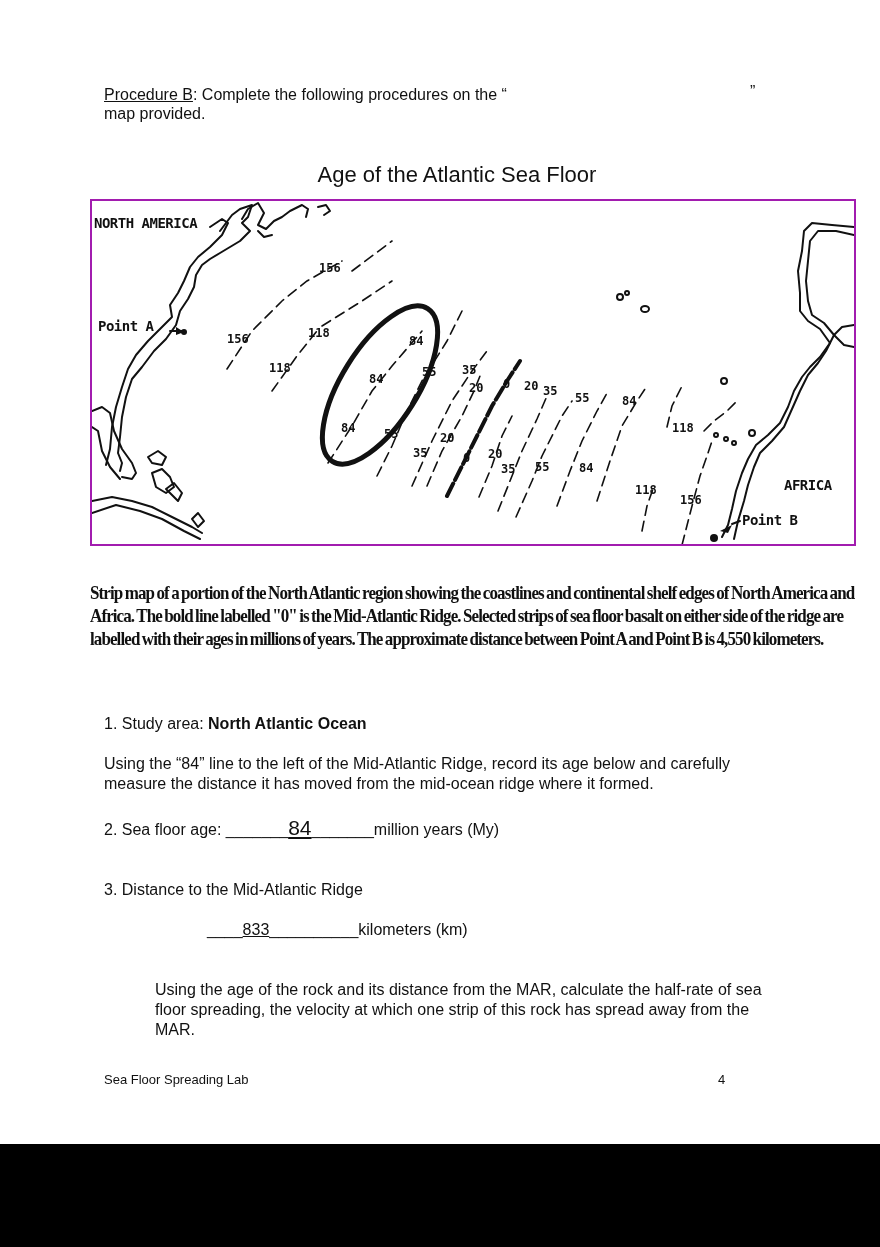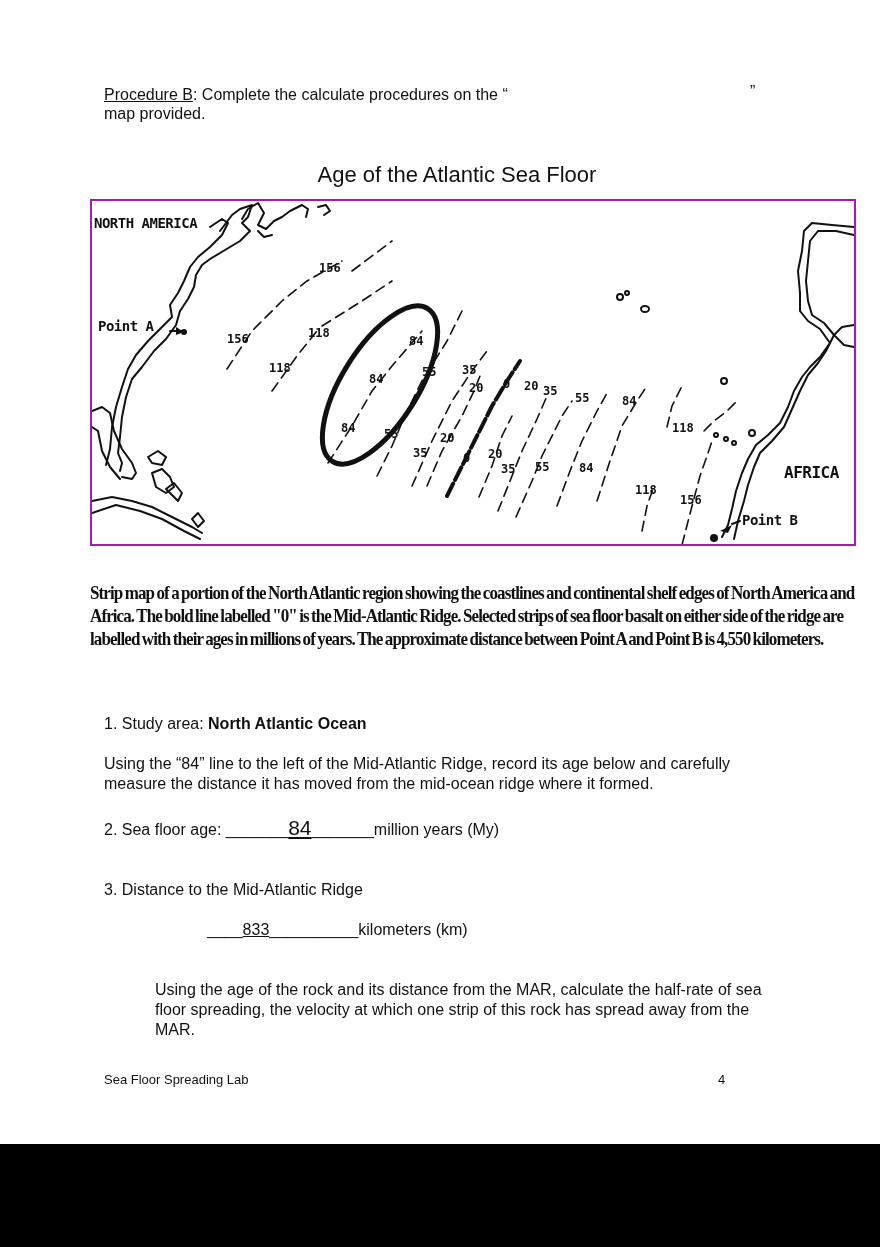--- a/index.html
+++ b/index.html
@@ -40,21 +40,21 @@
     .answer-big { font-size: 21px; }
     .footer { font-size: 13px; line-height: 14px; color: #111; }
     .bold { font-weight: bold; }
   </style>
 </head>
 <body>
 
 <div class="page">
 
   <div class="abs body-text" style="left:104px; top:85px; width:660px;">
-    <span class="proc-label">Procedure B</span><span>:  Complete the calculate procedures on the “</span>
+    <span class="proc-label">Procedure B</span><span>:  Complete the following procedures on the “</span>
   </div>
   <div class="abs body-text" style="left:750px; top:82px;">”</div>
   <div class="abs body-text" style="left:104px; top:104px;">map provided.</div>
 
   <div class="abs map-title">Age of the Atlantic Sea Floor</div>
 
   <div class="abs map-frame">
     <svg width="762" height="343" viewBox="0 0 762 343" xmlns="http://www.w3.org/2000/svg">
       <g fill="none" stroke="#111" stroke-width="2" stroke-linecap="round" stroke-linejoin="round">
 
@@ -131,21 +131,21 @@
 
       <g fill="none" stroke="#111" stroke-width="4" stroke-dasharray="14,4" stroke-linecap="round">
         <path d="M355,295 L370,265 L385,235 L400,205 L415,180 L428,160"></path>
       </g>
 
       <ellipse cx="288" cy="184" rx="38" ry="90" transform="rotate(32 288 184)" fill="none" stroke="#111" stroke-width="5"></ellipse>
     </svg>
 
     <div class="abs" style="left:2px; top:14px; font-family:'DejaVu Sans Mono', monospace; font-weight:bold; font-size:14px; letter-spacing:-0.5px;">NORTH AMERICA</div>
     <div class="abs" style="left:6px; top:117px; font-family:'DejaVu Sans Mono', monospace; font-weight:bold; font-size:14px; letter-spacing:-0.5px;">Point A</div>
-    <div class="abs" style="left:692px; top:262px; font-family:'DejaVu Sans Mono', monospace; font-weight:bold; font-size:16px; letter-spacing:-0.5px;">AFRICA</div>
+    <div class="abs" style="left:692px; top:276px; font-family:'DejaVu Sans Mono', monospace; font-weight:bold; font-size:14px; letter-spacing:-0.5px;">AFRICA</div>
     <div class="abs" style="left:650px; top:311px; font-family:'DejaVu Sans Mono', monospace; font-weight:bold; font-size:14px; letter-spacing:-0.5px;">Point B</div>
 
     <div style="font-family:'DejaVu Sans Mono', monospace; font-weight:bold; font-size:12px;">
       <span class="abs" style="left:227px; top:60px;">156</span>
       <span class="abs" style="left:135px; top:131px;">156</span>
       <span class="abs" style="left:216px; top:125px;">118</span>
       <span class="abs" style="left:177px; top:160px;">118</span>
       <span class="abs" style="left:317px; top:133px;">84</span>
       <span class="abs" style="left:277px; top:171px;">84</span>
       <span class="abs" style="left:249px; top:220px;">84</span>

